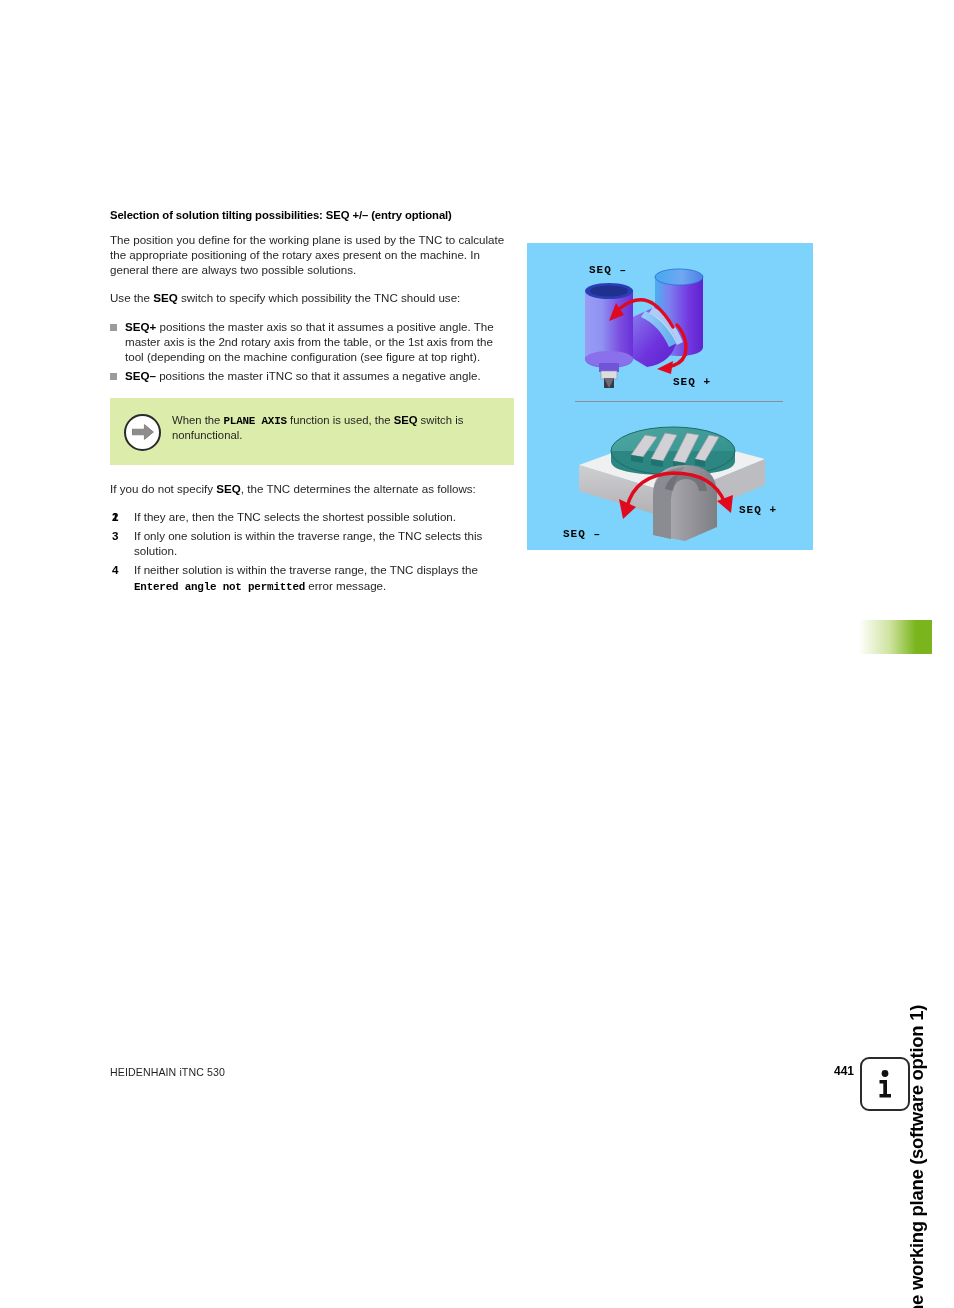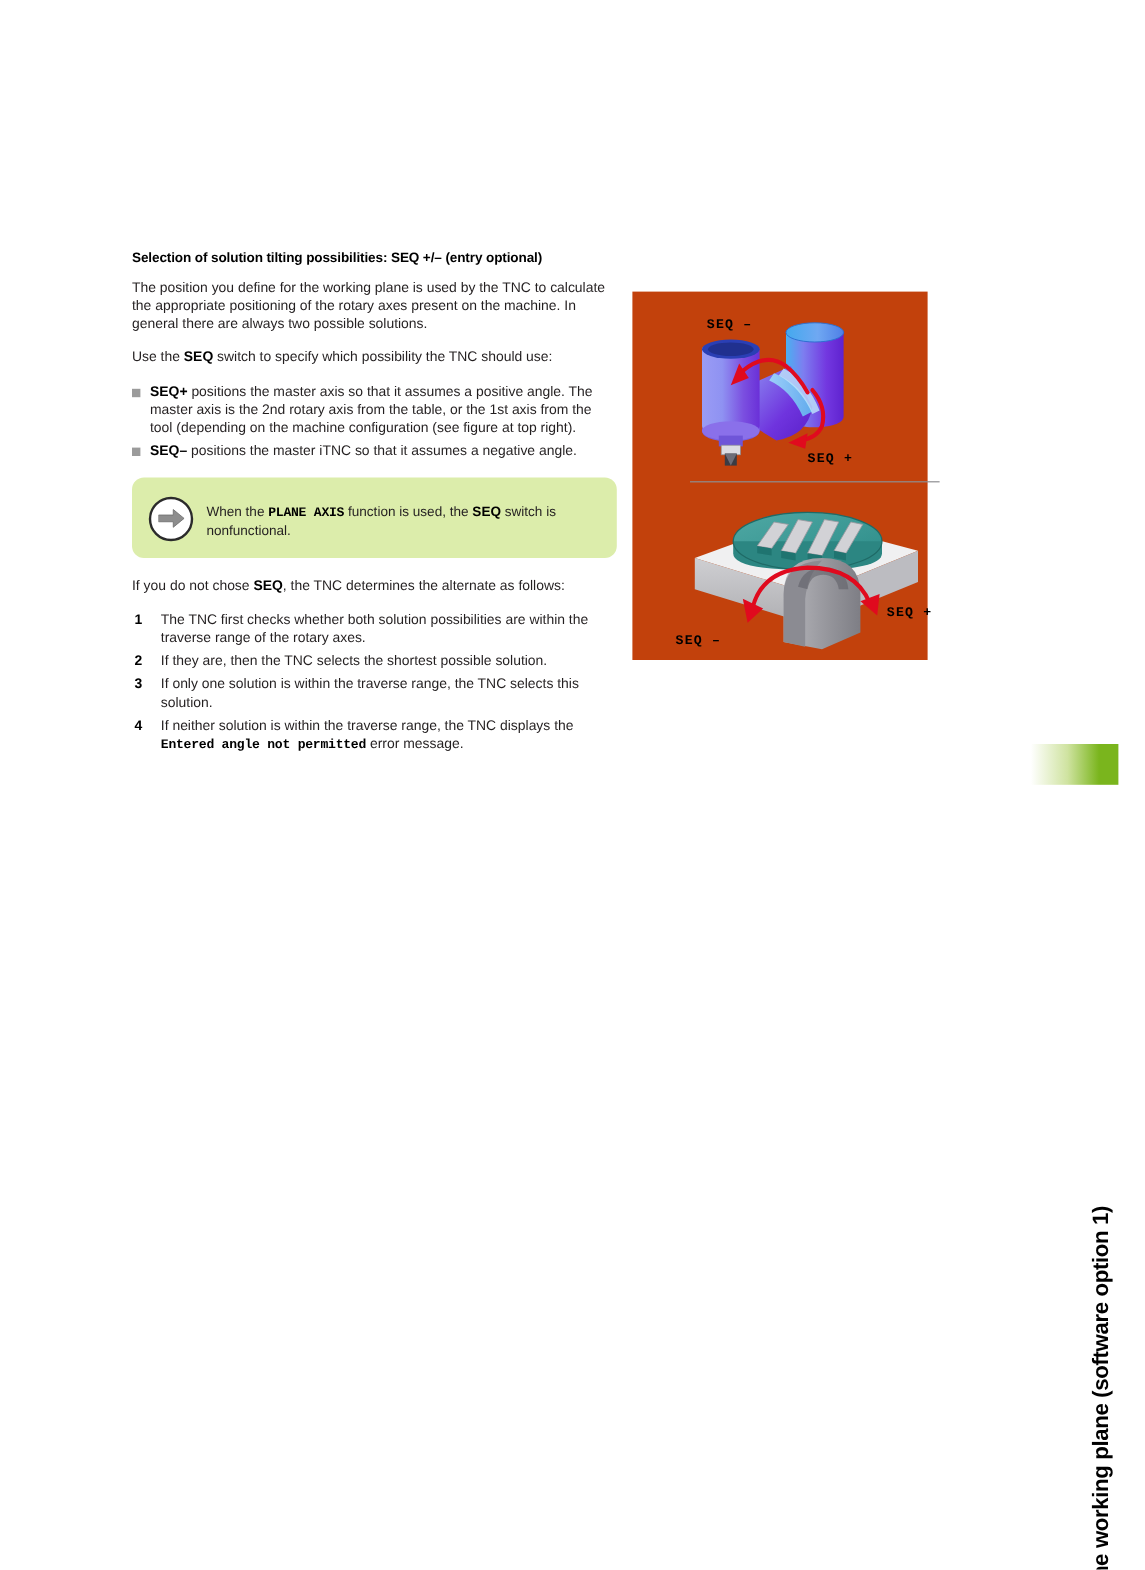--- a/index.html
+++ b/index.html
@@ -77,22 +77,21 @@
     background: #9b9b9b;
   }
 
   
   .note-box {
     background: #dcedab;
     padding: 14px 16px 14px 14px;
     margin: 14px 0 16px 0;
     display: flex;
     gap: 11px;
-    align-items: flex-end;
-    border-radius: 10px;
+    align-items: flex-start;
   }
   .note-icon {
     flex: 0 0 auto;
     width: 33px;
     height: 33px;
     border-radius: 50%;
     border: 2px solid #2b2b2b;
     background: #ffffff;
     display: flex;
     align-items: center;
@@ -121,23 +120,23 @@
     font-weight: bold;
     color: #000;
     font-size: 11.6px;
   }
 
   
   .fig-panel {
     position: absolute;
     left: 527px;
     top: 243px;
-    width: 246px;
+    width: 286px;
     height: 307px;
-    background: #c2410c;
+    background: #7dd3fc;
   }
   .fig-divider {
     position: absolute;
     left: 48px;
     top: 158px;
     width: 208px;
     height: 1px;
     background: #8e8e92;
   }
   .fig-slot { position: absolute; }
@@ -253,26 +252,26 @@
         </svg>
       </div>
       <div class="note-body">
         <p class="para">
           <span>When the </span><span class="mono">PLANE AXIS</span><span> function is used, the </span><b>SEQ</b><span> switch is nonfunctional.</span>
         </p>
       </div>
     </div>
 
     <p class="para">
-      <span>If you do not chose </span><b>SEQ</b><span>, the TNC determines the alternate as follows:</span>
+      <span>If you do not specify </span><b>SEQ</b><span>, the TNC determines the alternate as follows:</span>
     </p>
 
     <ol class="num-list">
       <li>
-        <span class="num">1</span><span>The TNC first checks whether both solution possibilities are within the traverse range of the rotary axes.</span>
+        <span class="num">1</span>
       </li>
       <li>
         <span class="num">2</span><span>If they are, then the TNC selects the shortest possible solution.</span>
       </li>
       <li>
         <span class="num">3</span><span>If only one solution is within the traverse range, the TNC selects this solution.</span>
       </li>
       <li>
         <span class="num">4</span><span>If neither solution is within the traverse range, the TNC displays the </span><span class="mono">Entered angle not permitted</span><span> error message.</span>
       </li>
@@ -393,14 +392,24 @@
         <text class="seq-label" x="36" y="134">SEQ  –</text>
       </svg>
     </div>
   </div>
 
   <div class="side-head">
     <div class="side-tab"></div>
     <div class="side-text">12.2 The PLANE function: Tilting the working plane (software option 1)</div>
   </div>
 
+  <div class="footer">
+    <div class="footer-left">HEIDENHAIN iTNC 530</div>
+    <div class="footer-page">441</div>
+    <div class="info-badge">
+      <svg width="20" height="30" viewBox="0 0 20 30" aria-hidden="true">
+        <circle cx="10" cy="4.5" r="3.4" fill="#111"></circle>
+        <path d="M4.5 11 H12 V25 H16 V28.5 H4.5 V25 H8.3 V14.4 H4.5 Z" fill="#111"></path>
+      </svg>
+    </div>
+  </div>
 
 </div>
 
 </body></html>

